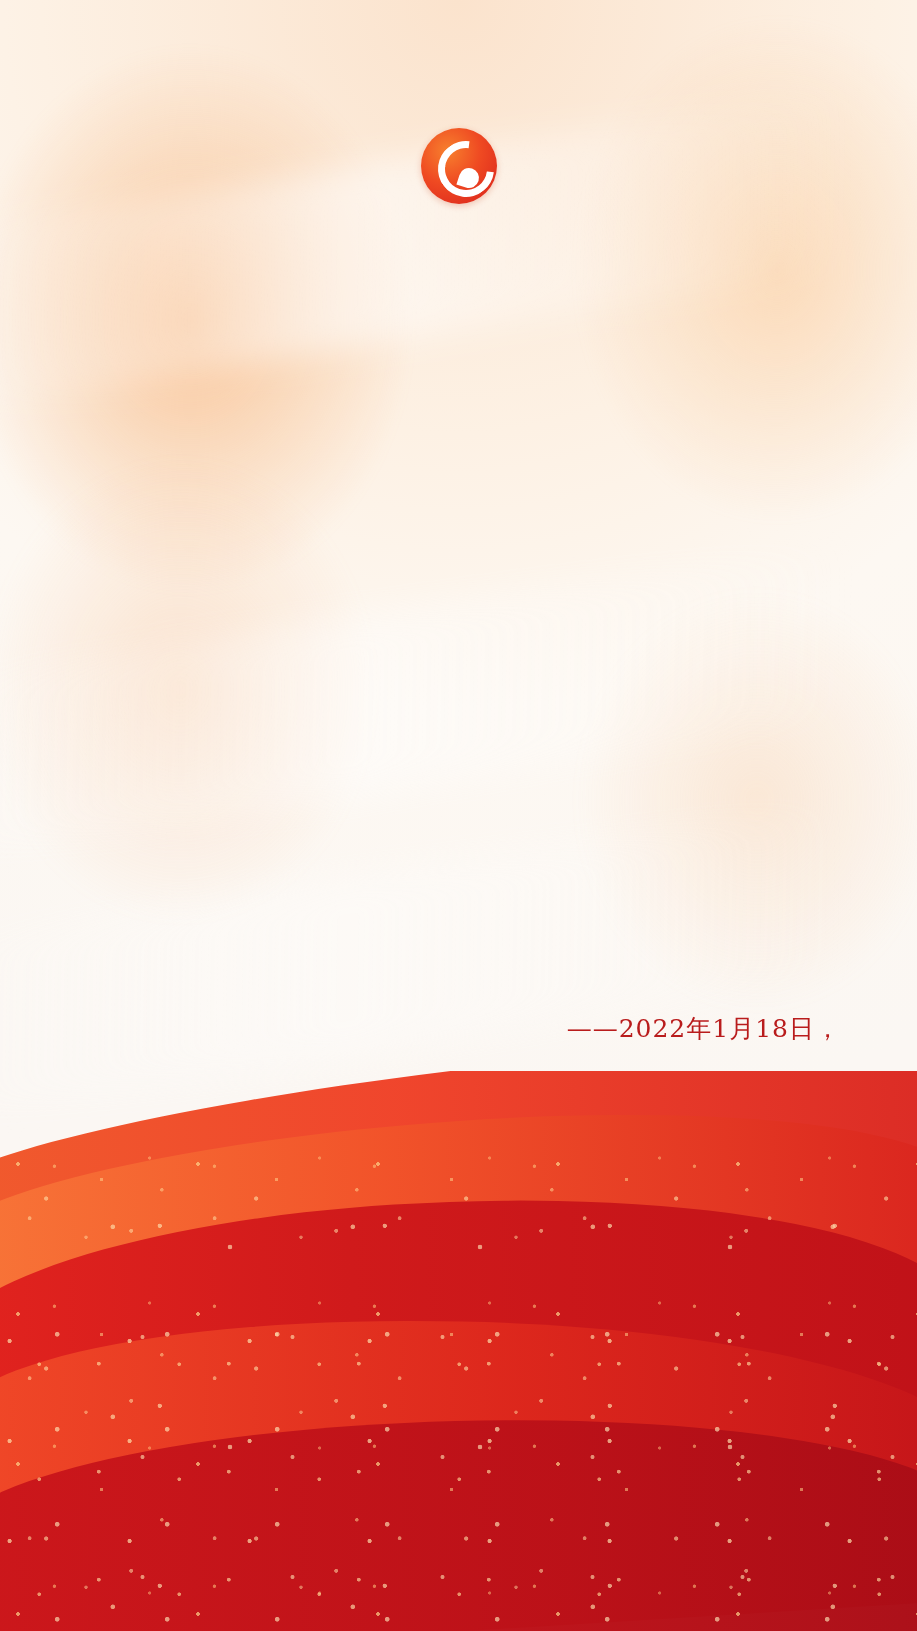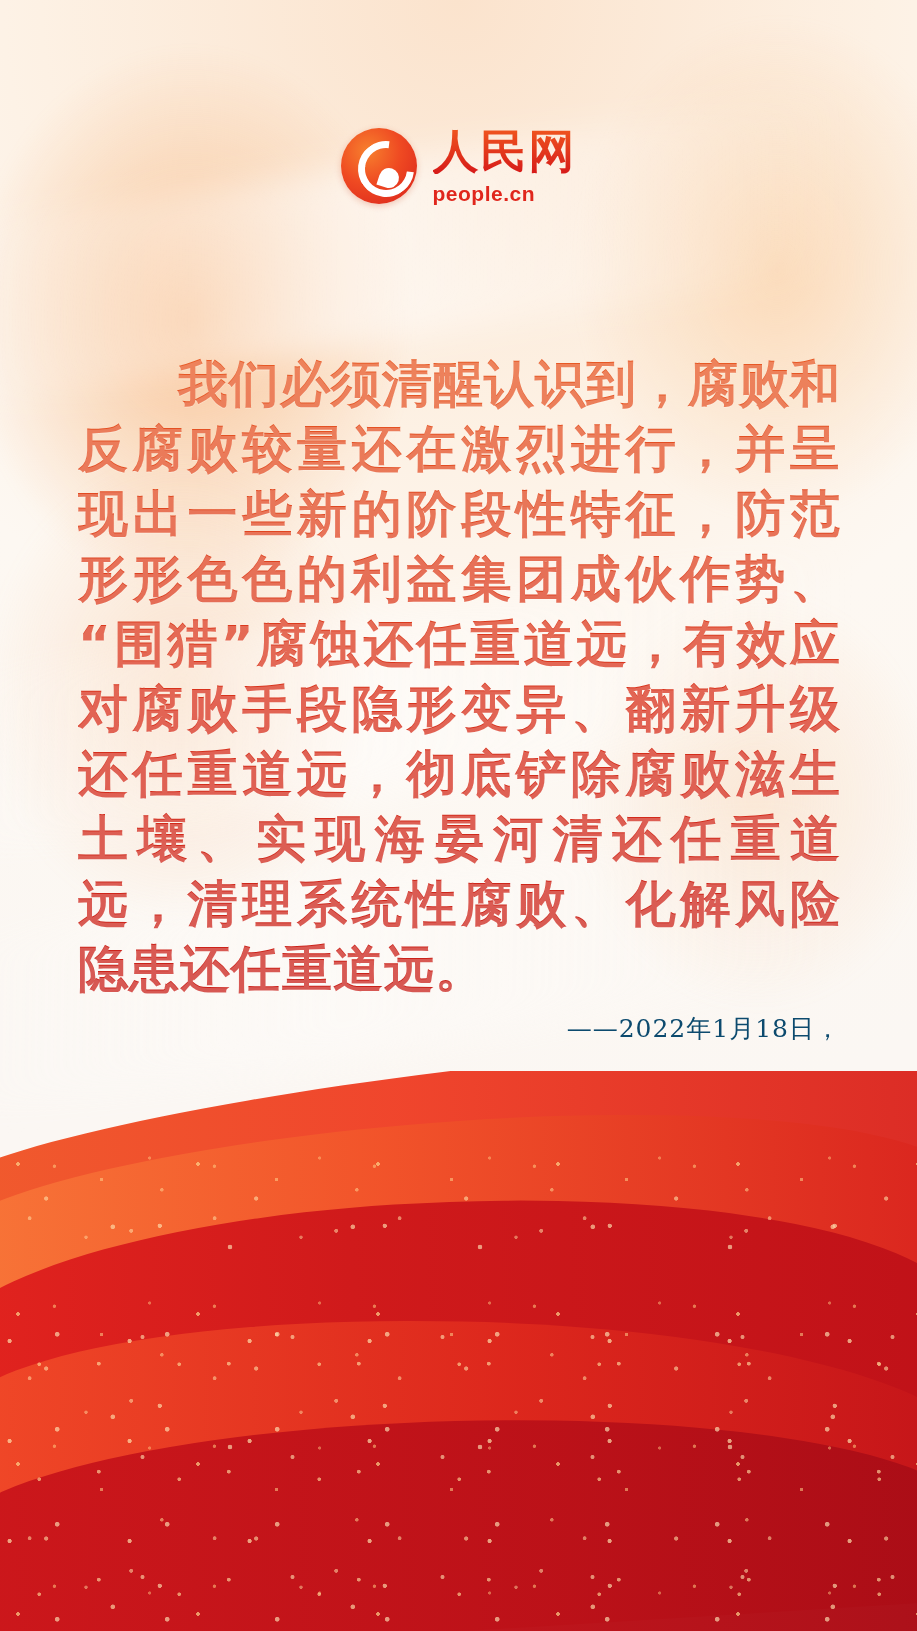--- a/index.html
+++ b/index.html
@@ -239,21 +239,21 @@
   }
 
   
   .attrib {
     position: absolute;
     right: 76px;
     top: 1010px;
     width: 560px;
     text-align: right;
     font-family: "DejaVu Serif", "Liberation Serif", serif;
-    color: #0c4a6e;
+    color: #b91c1c;
     line-height: 1.55;
     font-size: 25px;
     letter-spacing: 1px;
   }
   .attrib .line1 { white-space: nowrap; }
   .attrib .line2 { white-space: nowrap; }
 </style>
 </head>
 <body>
 
@@ -263,27 +263,22 @@
   <div class="bg-left-glow"></div>
   <div class="bg-right-glow"></div>
   <div class="bg-mid-warm"></div>
   <div class="bg-right-warm"></div>
   <div class="bg-streak streak-a"></div>
   <div class="bg-streak streak-b"></div>
   <div class="bg-streak streak-c"></div>
 
   <div class="logo-row">
     <div class="logo-mark"></div>
-    <div class="logo-text">
-      <div class="logo-cn">人民网</div>
-      <div class="logo-en">people.cn</div>
-    </div>
   </div>
 
-  <div class="quote">我们必须清醒认识到，腐败和反腐败较量还在激烈进行，并呈现出一些新的阶段性特征，防范形形色色的利益集团成伙作势、“围猎”腐蚀还任重道远，有效应对腐败手段隐形变异、翻新升级还任重道远，彻底铲除腐败滋生土壤、实现海晏河清还任重道远，清理系统性腐败、化解风险隐患还任重道远。</div>
 
   <div class="attrib">
     <div class="line1">——2022年1月18日，</div>
   </div>
 
   <div class="bottom-wrap">
     <div class="ribbon r1"></div>
     <div class="ribbon r2"></div>
     <div class="ribbon r3"></div>
     <div class="ribbon r4"></div>

